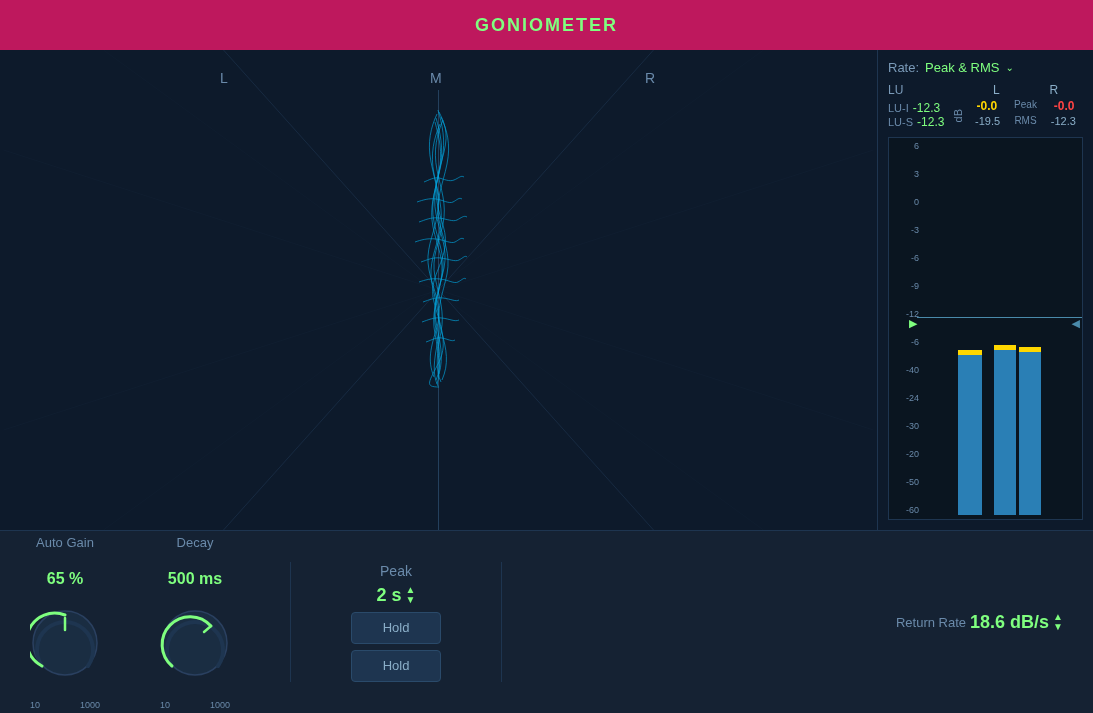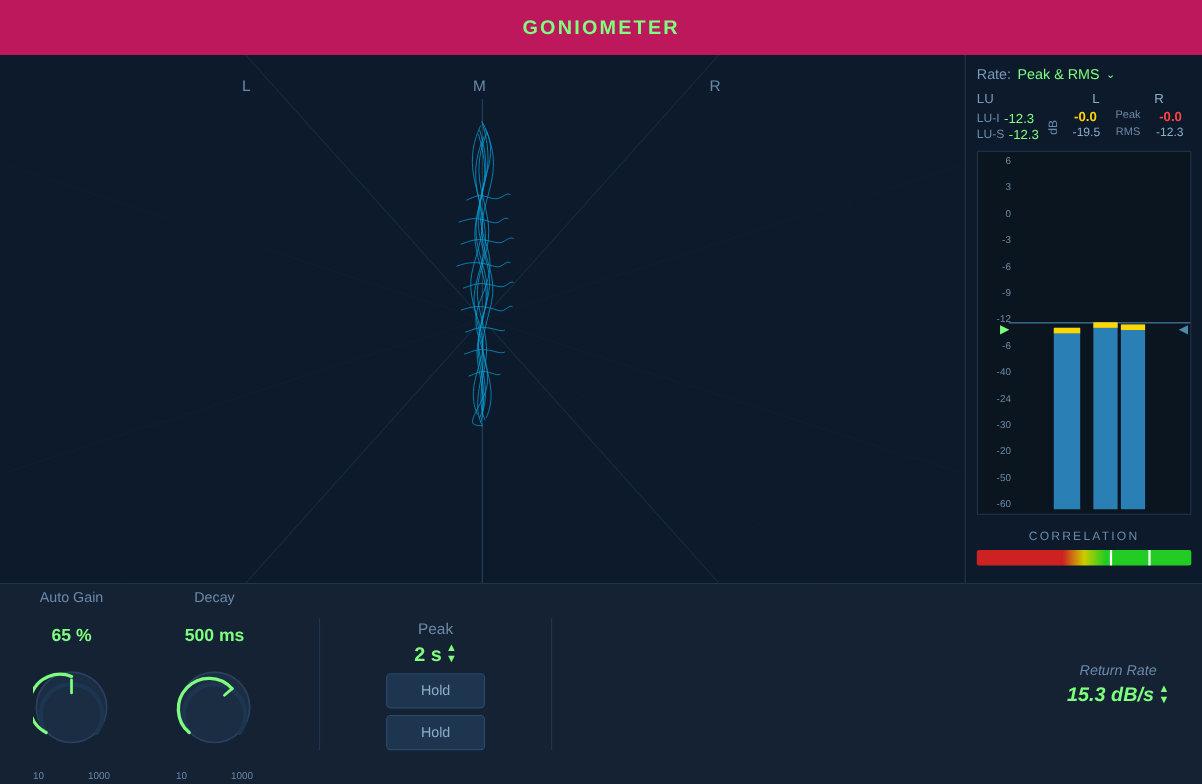--- a/index.html
+++ b/index.html
@@ -365,25 +365,24 @@
       font-size: 13px;
       cursor: pointer;
       display: flex;
       align-items: center;
       justify-content: center;
     }
 
     
     .return-rate-section {
       display: flex;
-      flex-direction: column;
+      flex-direction: row;
       align-items: center;
       gap: 4px;
       margin-left: auto;
-      font-style: italic;
     }
     .return-label {
       font-size: 13px;
       color: #6a8aaa;
     }
     .return-val {
       font-size: 18px;
       font-weight: bold;
       color: #7fff7f;
       display: flex;
@@ -542,28 +541,20 @@
         </div>
 
         <div class="bar-wrapper">
           <div class="bar" style="height:168px; background:#2a7fb5; width:22px;">
             <div class="bar-peak" style="background:#ffd700; height:5px;"></div>
           </div>
         </div>
       </div>
     </div>
 
-    <div class="correlation-section">
-      <div class="correlation-label">CORRELATION</div>
-      <div class="correlation-bar">
-
-        <div class="corr-indicator" style="left:62%;"></div>
-        <div class="corr-indicator-2" style="left:80%;"></div>
-      </div>
-    </div>
 
   </div>
 </div>
 
 <div class="bottom-panel">
 
   <div class="control-group">
     <span class="control-label">Auto Gain</span>
     <span class="control-value">65 %</span>
     <div class="knob-container">
@@ -620,21 +611,21 @@
     <div class="action-btn">
       <span>Hold</span>
     </div>
   </div>
 
   <div class="separator"></div>
 
   <div class="return-rate-section">
     <span class="return-label">Return Rate</span>
     <div class="return-val">
-      <span>15.3 dB/s</span>
+      <span>18.6 dB/s</span>
       <div class="stepper-arrows">
         <span>▲</span>
         <span>▼</span>
       </div>
     </div>
   </div>
 
 </div>
 
 </body></html>

